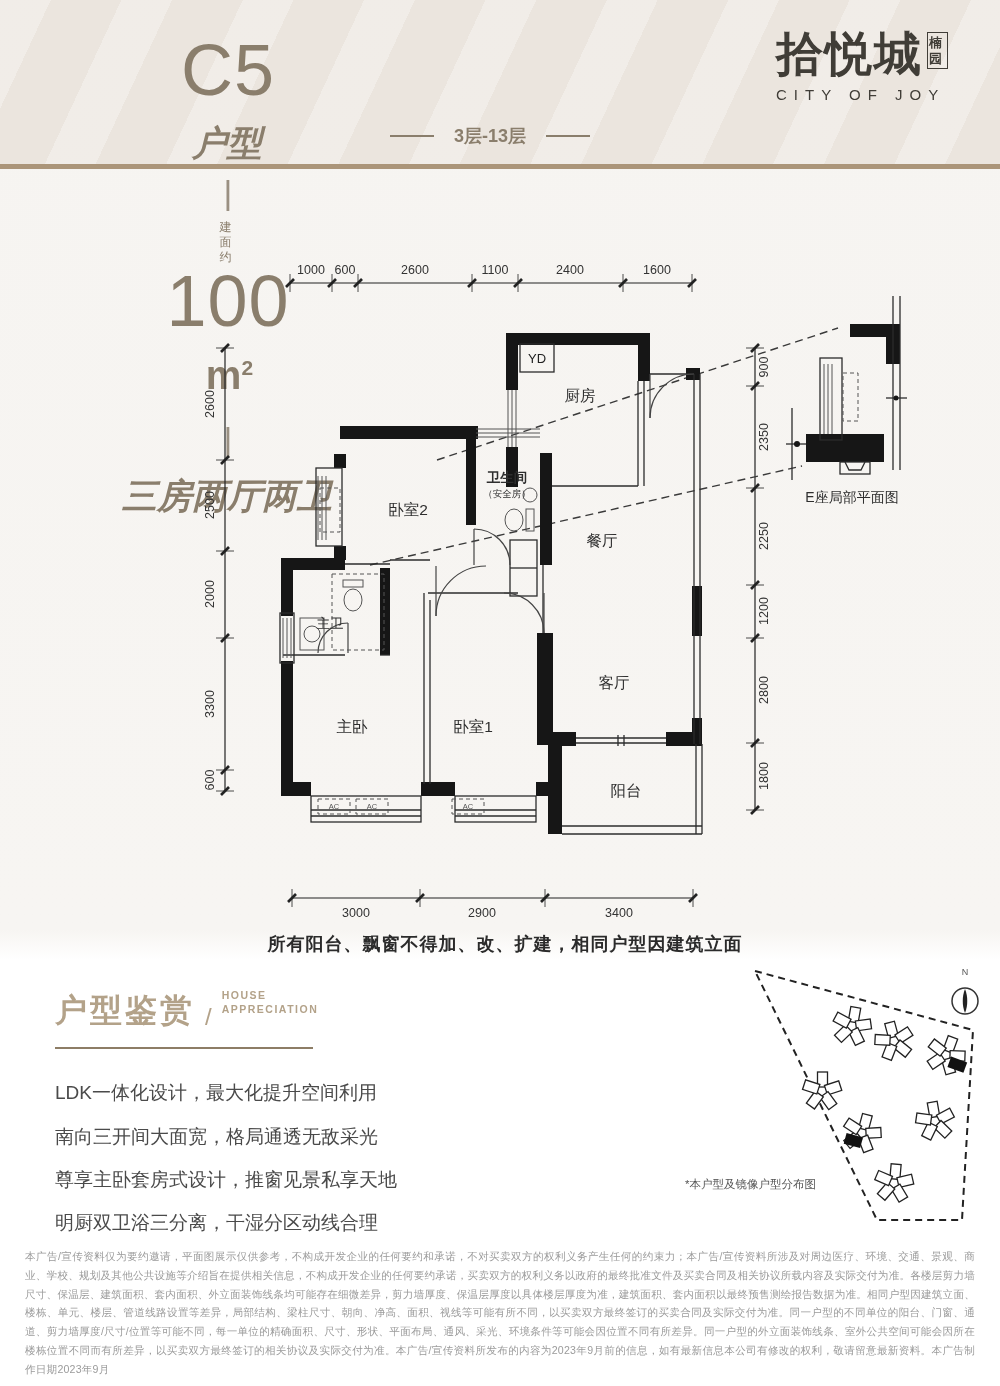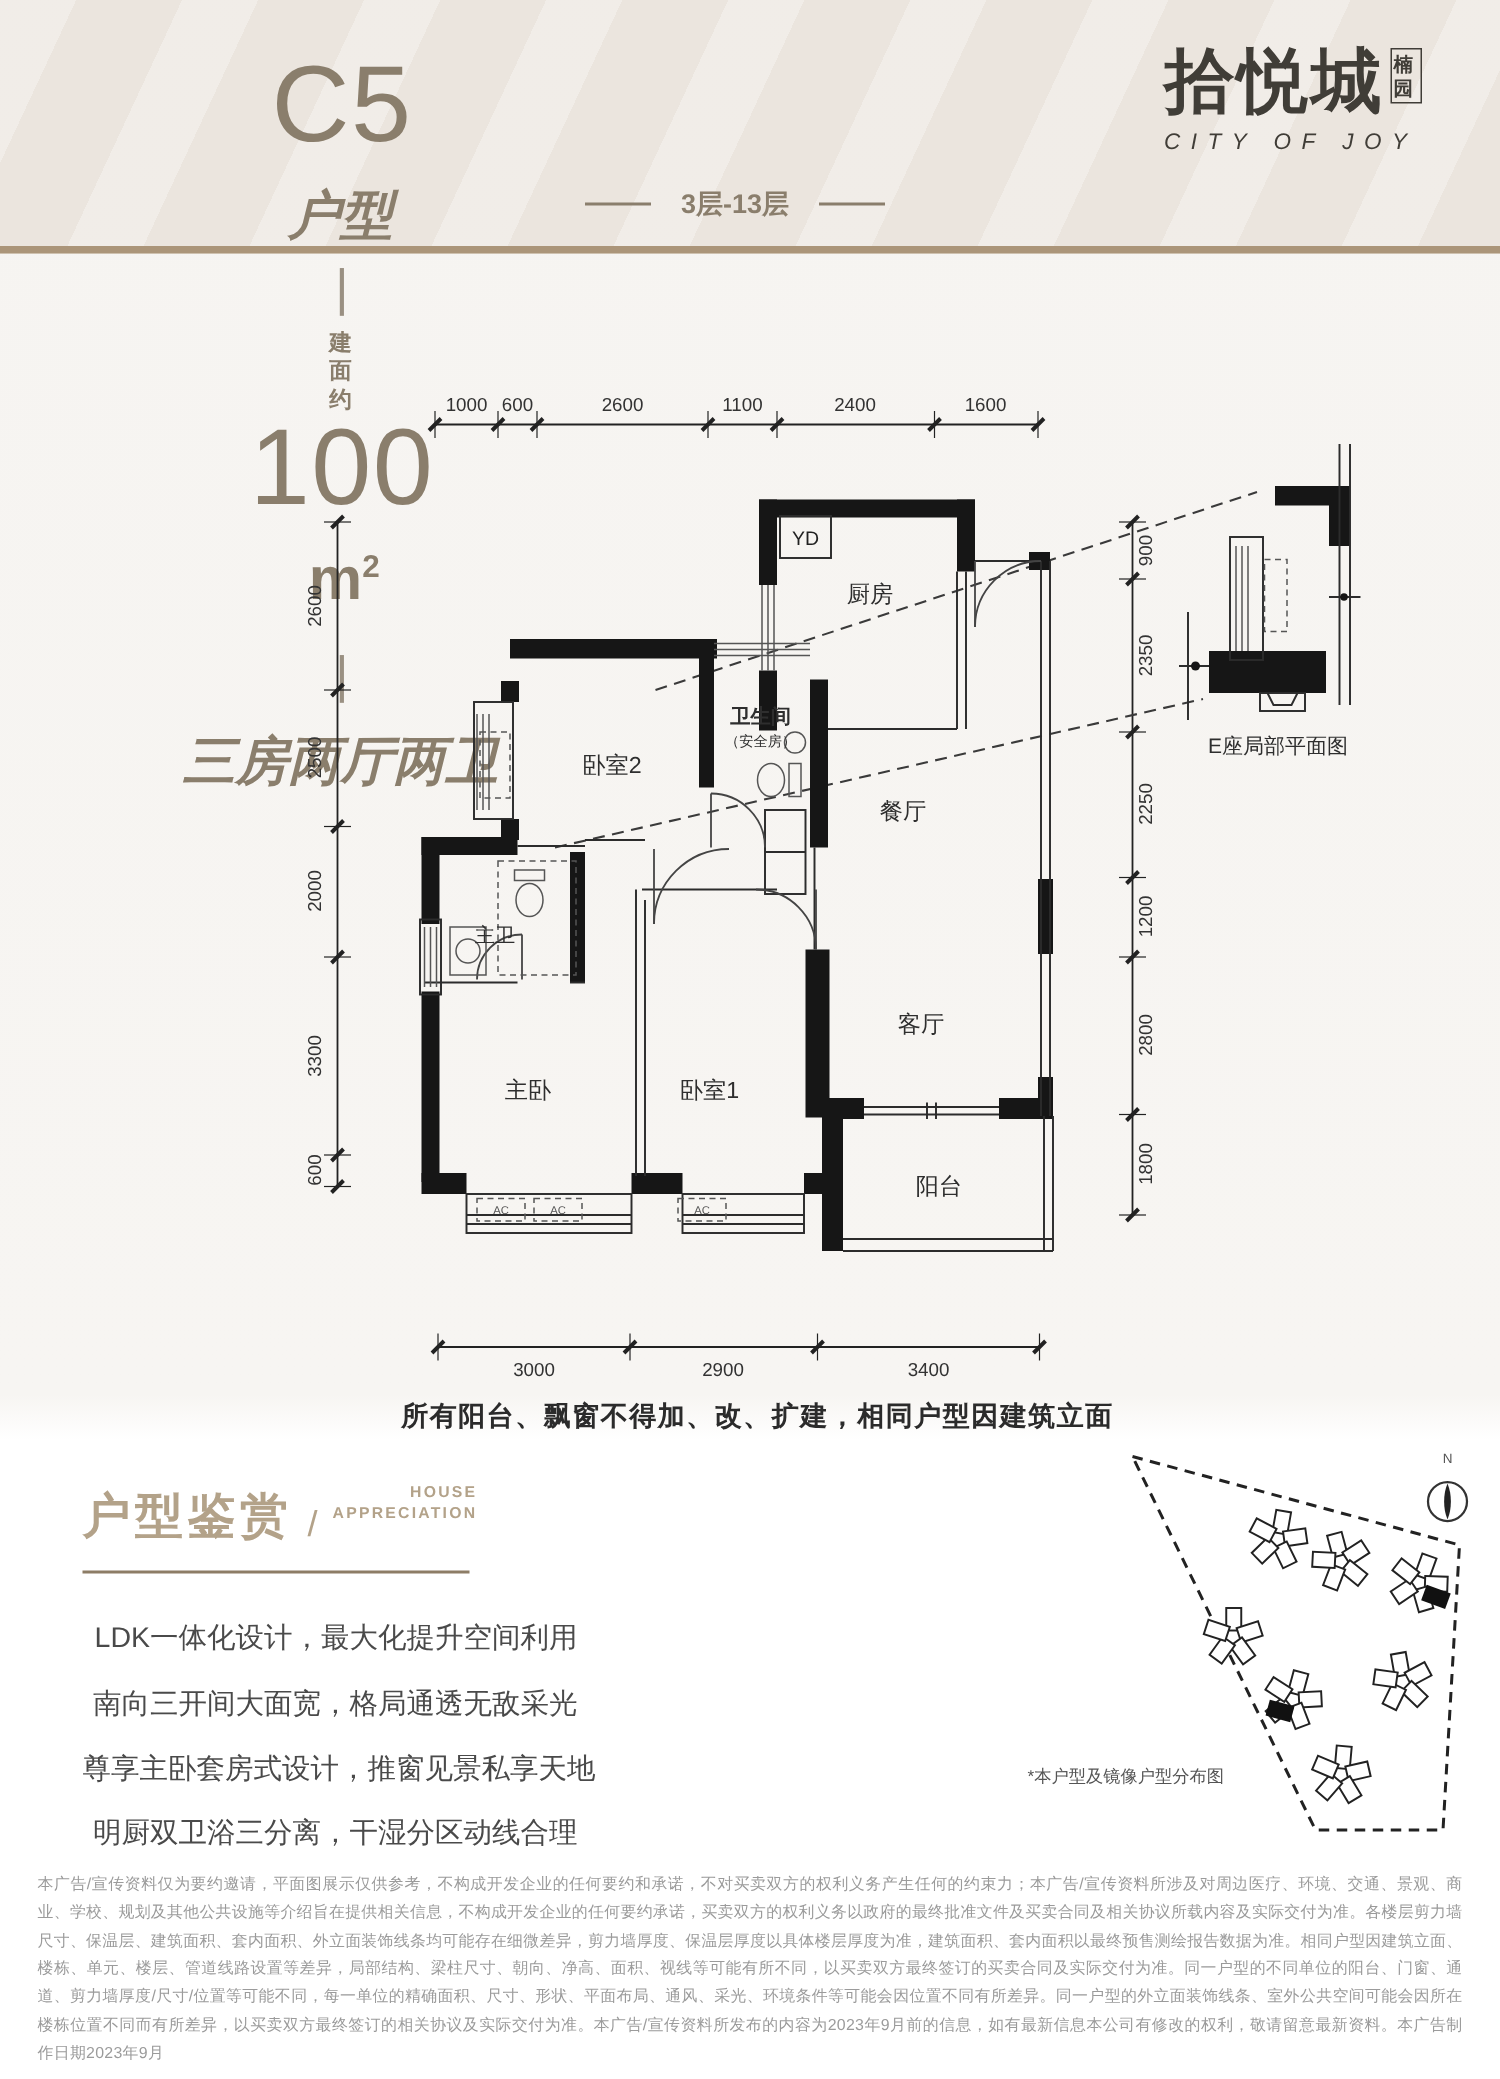--- a/index.html
+++ b/index.html
@@ -8,38 +8,38 @@
   .page{position:absolute;inset:0;background:linear-gradient(#f6f4f1 0,#f7f5f2 930px,#ffffff 960px);}
   
   .band{position:absolute;top:0;left:0;width:1000px;height:164px;
         background:#ebe5de;
         background-image:repeating-linear-gradient(115deg,rgba(255,255,255,.30) 0 46px,rgba(255,255,255,0) 46px 110px);
         border-bottom:5px solid #ab9579;}
   .titlerow{position:absolute;top:34px;left:118px;display:flex;align-items:center;color:#8a7e6c;flex-direction:column;}
   .big{font-size:72px;font-weight:500;letter-spacing:1px;line-height:1;}
   .mid{font-size:35px;font-weight:600;margin:14px 6px 0 4px;font-style:italic;}
   .bar{font-size:34px;font-weight:300;margin:6px 14px 0 14px;color:#9a9082;}
-  .stack{width:17px;font-size:15px;line-height:1.25;word-break:break-all;margin-top:8px;font-weight:700;}
+  .stack{width:17px;font-size:12px;line-height:1.25;word-break:break-all;margin-top:8px;font-weight:400;}
   .m2{font-size:40px;font-weight:700;margin:16px 0 16px 3px;}
   .m2 sup{font-size:21px;}
   .logo{position:absolute;top:30px;right:52px;text-align:left;color:#403d37;}
   .logorow{display:flex;align-items:flex-start;}
   .logocn{font-size:47px;font-weight:700;letter-spacing:2px;line-height:1;}
   .logobadge{width:17px;font-size:13px;line-height:1.2;word-break:break-all;border:1.5px solid #403d37;
              padding:2px 1px;margin:2px 0 0 4px;font-weight:700;}
-  .logoen{font-size:15px;letter-spacing:7px;margin-top:9px;font-weight:500;font-style:italic;}
+  .logoen{font-size:15px;letter-spacing:7px;margin-top:9px;font-weight:500;}
   .floors{position:absolute;top:124px;left:0;width:980px;display:flex;justify-content:center;
           align-items:center;gap:20px;color:#8a7e6c;font-size:18px;font-weight:600;}
   .dash{width:44px;height:2px;background:#8a7e6c;}
   
   svg text{font-family:"Liberation Sans","DejaVu Sans",sans-serif;}
   .note{position:absolute;top:932px;left:235px;width:540px;text-align:center;
         font-size:18px;font-weight:700;color:#2b2b2b;letter-spacing:1px;}
   
-  .appr{position:absolute;top:988px;left:55px;width:330px;color:#b3a289;text-align:right;}
+  .appr{position:absolute;top:988px;left:55px;width:330px;color:#b3a289;}
   .apprhead{display:flex;align-items:flex-end;gap:10px;}
   .apprcn{font-size:32px;font-weight:600;letter-spacing:3px;}
   .apprslash{font-size:24px;font-weight:300;margin-bottom:2px;}
   .appren{font-size:10.5px;font-weight:700;letter-spacing:1.5px;line-height:1.35;margin-bottom:17px;}
   .apprline{width:258px;height:2px;background:#8d7d66;margin-top:14px;}
   .apprbody{margin-top:22px;font-size:19px;color:#4a4a4a;line-height:2.28;white-space:nowrap;}
   
   .disc{position:absolute;top:1247px;left:25px;width:950px;font-size:10.6px;color:#9b9b9b;
         line-height:1.77;text-align:justify;letter-spacing:.2px;}
 </style>

